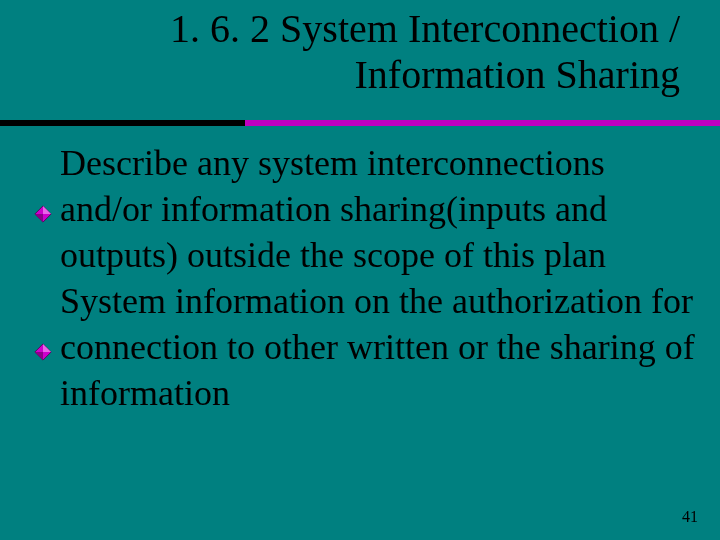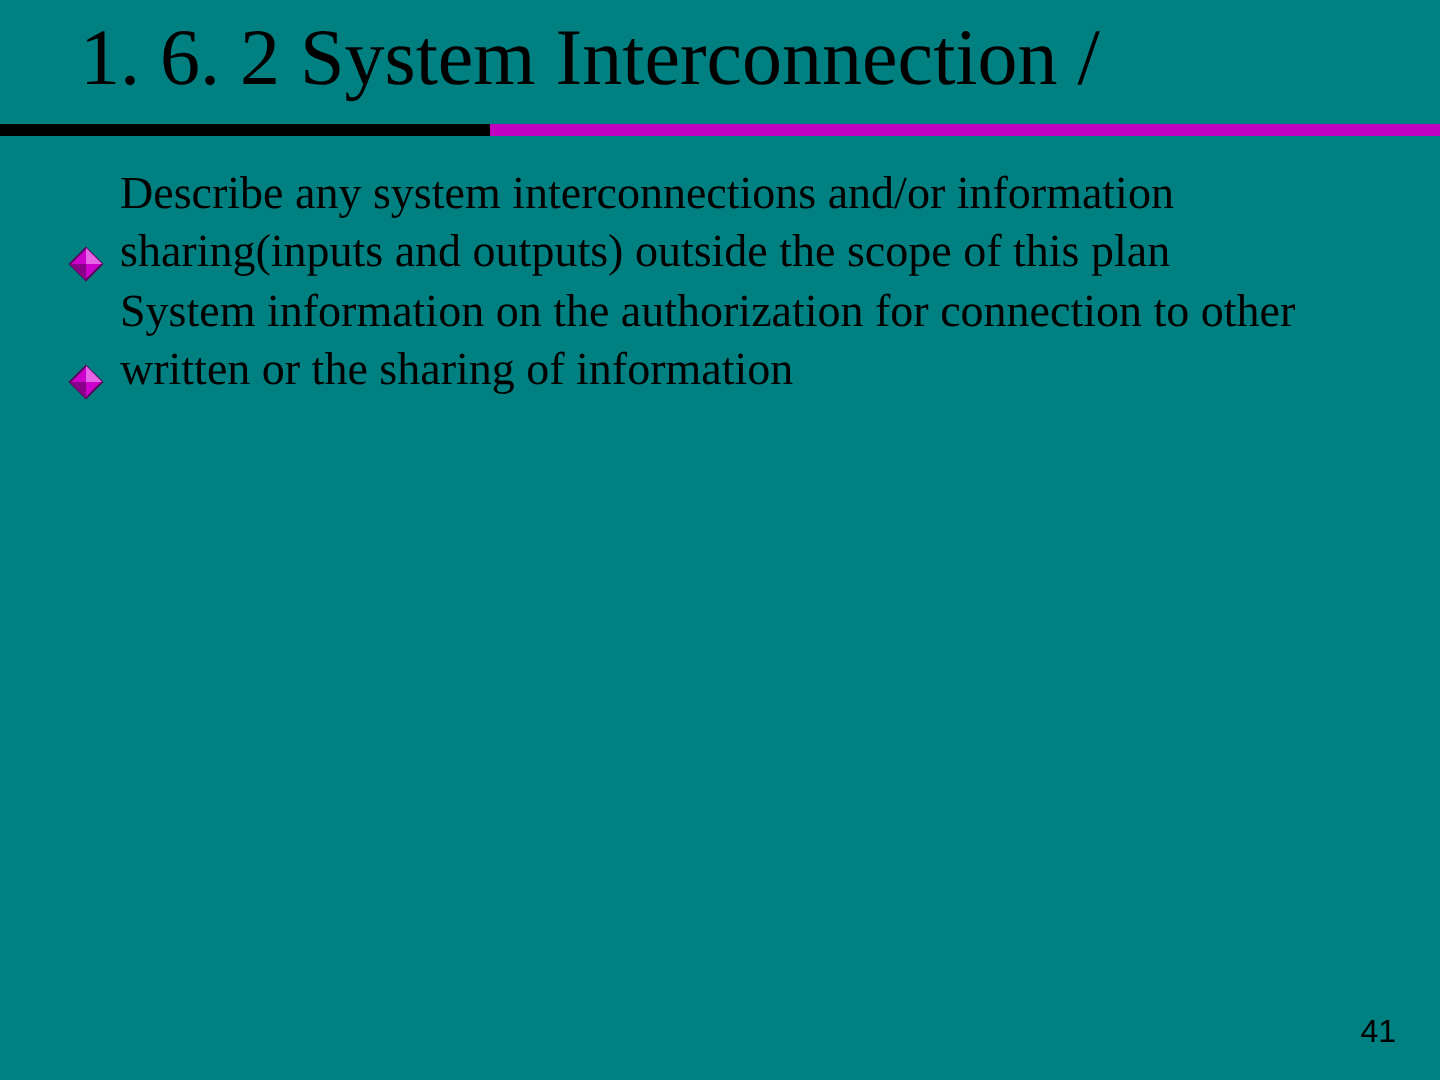--- a/index.html
+++ b/index.html
@@ -12,24 +12,24 @@
     color: #000;
     overflow: hidden;
   }
   .slide {
     position: relative;
     width: 720px;
     height: 540px;
     box-sizing: border-box;
   }
   .title {
-    text-align: left;
+    text-align: right;
     font-size: 40px;
     line-height: 1.15;
-    padding: 6px 40px 10px 40px;
+    padding: 6px 40px 22px 40px;
     color: #000;
   }
   .rule {
     position: relative;
     height: 6px;
     width: 100%;
   }
   .rule .seg-black {
     position: absolute;
     left: 0;
@@ -40,22 +40,22 @@
   }
   
   .rule {
     background: #c000c0;
   }
   .body {
     padding: 14px 18px 0 34px;
   }
   .item {
     display: flex;
-    align-items: flex-end;
-    font-size: 23px;
+    align-items: center;
+    font-size: 36px;
     line-height: 1.28;
     color: #000;
   }
   .bullet {
     flex: 0 0 auto;
     margin-right: 8px;
     margin-top: 10px;
   }
   .bullet svg {
     display: block;
@@ -65,30 +65,31 @@
   }
   .lead {
     color: #000;
   }
   .pagenum {
     position: absolute;
     right: 22px;
     bottom: 14px;
     font-size: 16px;
     color: #000;
-    font-family: Liberation Sans, sans-serif;
+    font-family: Liberation Serif, serif;
   }
 </style>
 </head>
 <body>
 
 <div class="slide">
 
   <div class="title">
     <span>1. 6. 2  System Interconnection /</span><br>
+    <span>Information Sharing</span>
   </div>
 
   <div class="rule">
     <div class="seg-black"></div>
   </div>
 
   <div class="body">
 
     <div class="item">
       <span class="bullet">

